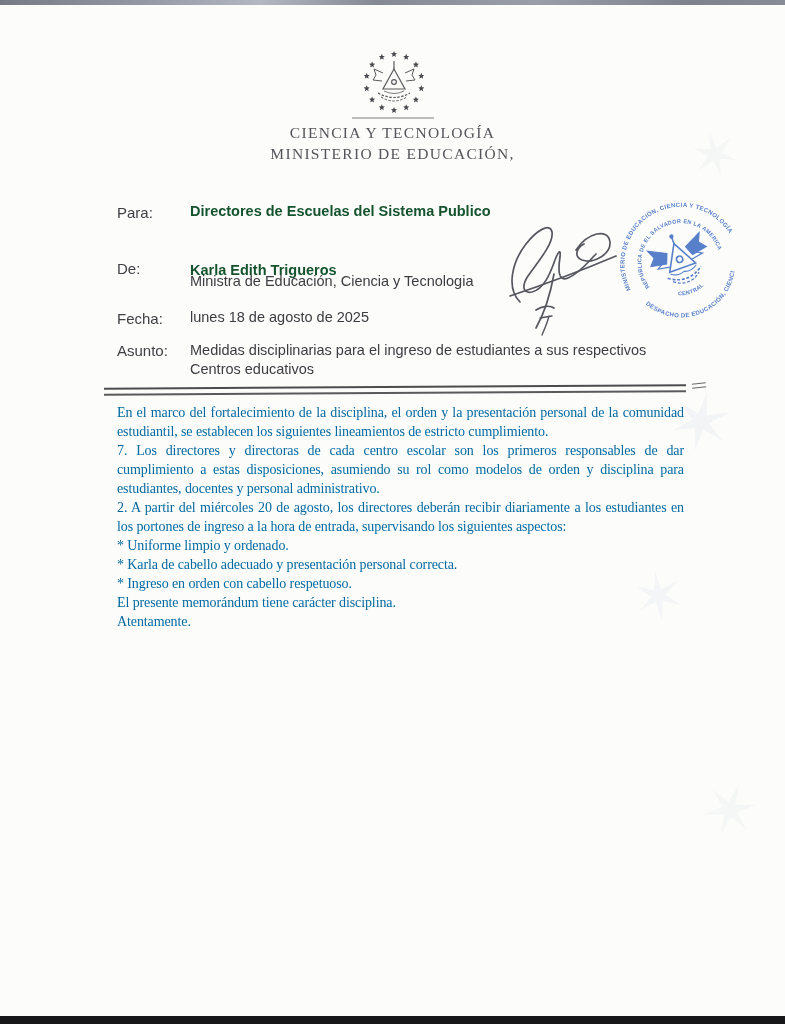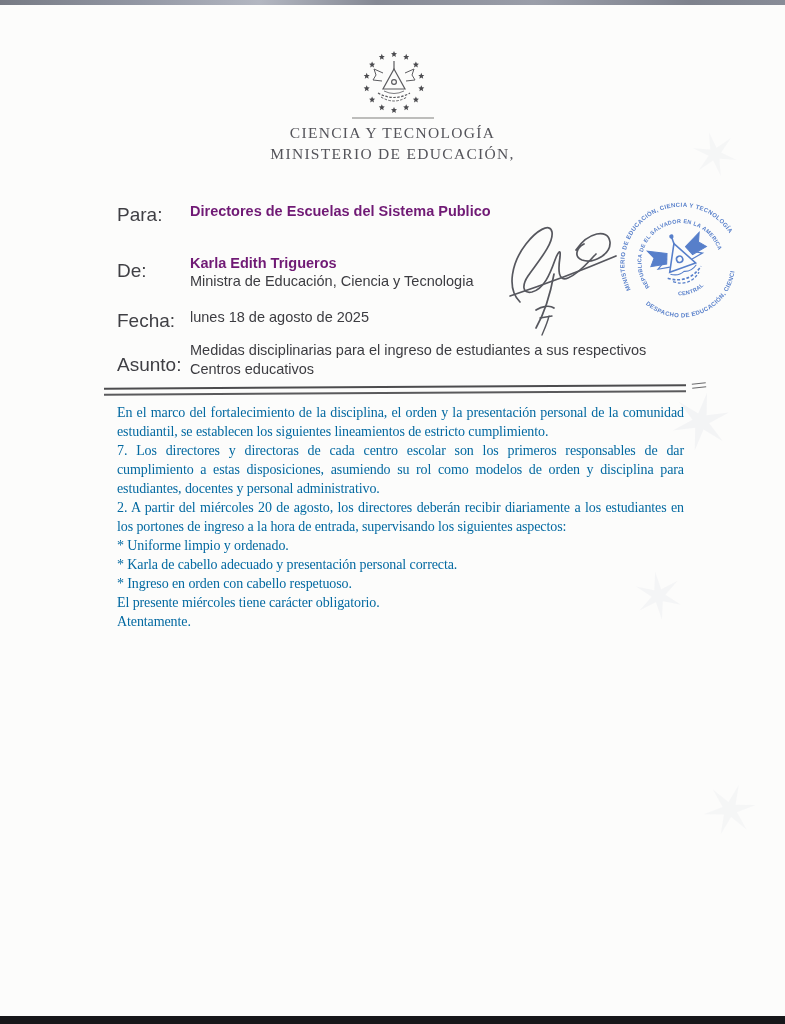--- a/index.html
+++ b/index.html
@@ -34,26 +34,26 @@
   }
   .ministry-name{
     position:absolute;left:0;top:122px;width:785px;
     text-align:center;
     font-family:"Liberation Serif",serif;
     font-size:15.5px;line-height:21px;letter-spacing:1.3px;
     color:#54545a;
   }
   
   .meta-label{
-    position:absolute;left:117px;font-size:19px;color:#3f3f44;
+    position:absolute;left:117px;font-size:15px;color:#3f3f44;
   }
   .meta-value{
     position:absolute;left:190px;font-size:14.5px;color:#3c3c41;
   }
-  .bold{font-weight:bold;color:#701a75;}
+  .bold{font-weight:bold;color:#14532d;}
   .asunto-wrap{width:502px;line-height:19px;}
   
   .separator{
     position:absolute;left:104px;top:386px;width:582px;height:4px;
     border-top:2.5px solid #4c4c4e;
     border-bottom:2px solid #5a5a5c;
     transform:rotate(-0.35deg);
   }
   .separator-tail{
     position:absolute;left:692px;top:383px;width:14px;height:3px;
@@ -136,40 +136,40 @@
 
   <div class="ministry-name">
     <div>CIENCIA Y TECNOLOGÍA</div>
     <div>MINISTERIO DE EDUCACIÓN,</div>
   </div>
 
   <div class="meta-label" style="top:204px;">Para:</div>
   <div class="meta-value bold" style="top:203px;">Directores de Escuelas del Sistema Publico</div>
 
   <div class="meta-label" style="top:260px;">De:</div>
-  <div class="meta-value bold" style="top:255px;">Karla Edith Trigueros</div>
+  <div class="meta-value bold" style="top:262px;">Karla Edith Trigueros</div>
   <div class="meta-value" style="top:273px;">Ministra de Educación, Ciencia y Tecnologia</div>
 
   <div class="meta-label" style="top:310px;">Fecha:</div>
   <div class="meta-value" style="top:309px;">lunes 18 de agosto de 2025</div>
 
-  <div class="meta-label" style="top:354px;">Asunto:</div>
+  <div class="meta-label" style="top:342px;">Asunto:</div>
   <div class="meta-value asunto-wrap" style="top:341px;">Medidas disciplinarias para el ingreso de estudiantes a sus respectivos Centros educativos</div>
 
   <div class="separator"></div>
   <div class="separator-tail"></div>
 
   <div class="body-flow">
     <p class="just p1">En el marco del fortalecimiento de la disciplina, el orden y la presentación personal de la comunidad estudiantil, se establecen los siguientes lineamientos de estricto cumplimiento.</p>
     <p class="just item1">7. Los directores y directoras de cada centro escolar son los primeros responsables de dar cumplimiento a estas disposiciones, asumiendo su rol como modelos de orden y disciplina para estudiantes, docentes y personal administrativo.</p>
     <p class="just item2">2. A partir del miércoles 20 de agosto, los directores deberán recibir diariamente a los estudiantes en los portones de ingreso a la hora de entrada, supervisando los siguientes aspectos:</p>
     <p class="bullet">* Uniforme limpio y ordenado.</p>
     <p class="bullet">* Karla de cabello adecuado y presentación personal correcta.</p>
     <p class="bullet">* Ingreso en orden con cabello respetuoso.</p>
-    <p class="p-obl">El presente miércoles tiene carácter obligatorio.</p>
+    <p class="p-obl">El presente memorándum tiene carácter disciplina.</p>
     <p class="closing">Atentamente.</p>
   </div>
 
   <div class="signature">
     <svg width="142" height="132" viewBox="0 0 142 132">
       <g fill="none" stroke="#45464e" stroke-width="1.7" stroke-linecap="round" opacity="0.9">
         <path d="M28,92 C14,78 20,52 34,34 C44,21 58,12 60,22 C62,34 44,54 36,66 C30,75 30,84 40,82 C52,79 58,64 63,50 C66,42 69,38 68,47 C66,60 66,72 76,68 C88,63 96,52 104,44"></path>
         <path d="M84,40 C96,22 116,18 118,32 C119,44 102,54 90,50 C82,47 84,38 92,34"></path>
         <path d="M18,86 C48,76 86,62 124,46"></path>
         <path d="M62,64 C58,86 52,104 44,118"></path>

